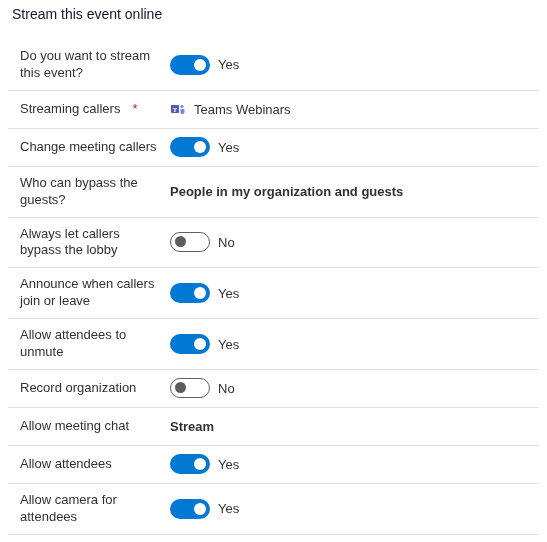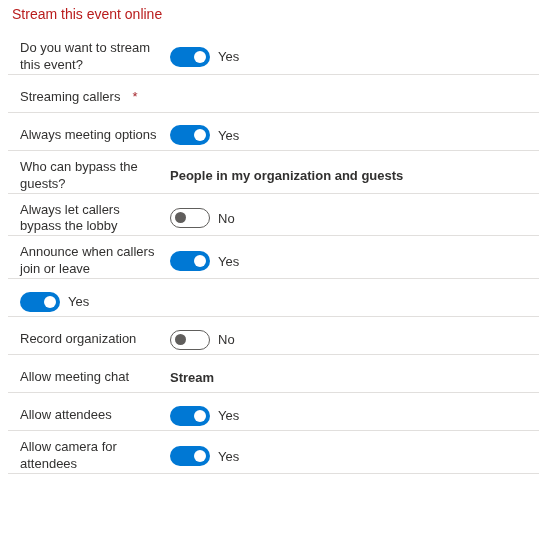--- a/index.html
+++ b/index.html
@@ -7,29 +7,29 @@
       font-family: "Segoe UI", -apple-system, Arial, sans-serif;
       font-size: 13px;
       color: #323130;
       background: #fff;
       width: 547px;
       padding: 6px 8px;
     }
     .section-title {
       font-size: 14px;
       font-weight: 400;
-      color: #b91c1c;
-      margin-bottom: 10px;
+      color: #0f172a;
+      margin-bottom: 18px;
       padding-left: 4px;
     }
     .row {
       display: flex;
       align-items: center;
       border-bottom: 1px solid #e1dfdd;
-      padding: 8px 4px 0 12px;
+      padding: 8px 4px 8px 12px;
       min-height: 38px;
     }
     .row:last-child { border-bottom: none; }
     .label {
       width: 150px;
       flex: 0 0 150px;
       font-size: 13px;
       color: #323130;
       line-height: 1.3;
       padding-right: 10px;
@@ -109,24 +109,35 @@
       </div>
     <span class="toggle-label">Yes</span>
   </div>
 </div>
 
 <div class="row">
   <div class="label">
     <span>Streaming callers</span>
       <span class="req">*</span>
   </div>
-</div>
-
-<div class="row">
-  <div class="label">Always meeting options</div>
+  <div class="value">
+    <span class="teams-icon">
+      <svg viewBox="0 0 16 16" width="16" height="16">
+          <rect x="1" y="4" width="8" height="8" rx="1" fill="#5558af"></rect>
+          <text x="5" y="10.5" font-size="6.5" fill="#fff" text-anchor="middle" font-family="Segoe UI" font-weight="600">T</text>
+          <circle cx="12" cy="5.5" r="1.6" fill="#7b83eb"></circle>
+          <path d="M10.5 8h3.2c.4 0 .8.4.8.8v2.2c0 1.1-.9 2-2 2h-.8c-.7 0-1.2-.5-1.2-1.2V8z" fill="#7b83eb"></path>
+        </svg>
+    </span>
+    <span>Teams Webinars</span>
+  </div>
+</div>
+
+<div class="row">
+  <div class="label">Change meeting callers</div>
   <div class="value">
     <div class="toggle on">
         <div class="toggle-track"></div>
         <div class="toggle-thumb"></div>
       </div>
     <span class="toggle-label">Yes</span>
   </div>
 </div>
 
 <div class="row">
@@ -150,20 +161,21 @@
   <div class="value">
     <div class="toggle on">
         <div class="toggle-track"></div>
         <div class="toggle-thumb"></div>
       </div>
     <span class="toggle-label">Yes</span>
   </div>
 </div>
 
 <div class="row">
+  <div class="label">Allow attendees to unmute</div>
   <div class="value">
     <div class="toggle on">
         <div class="toggle-track"></div>
         <div class="toggle-thumb"></div>
       </div>
     <span class="toggle-label">Yes</span>
   </div>
 </div>
 
 <div class="row">

